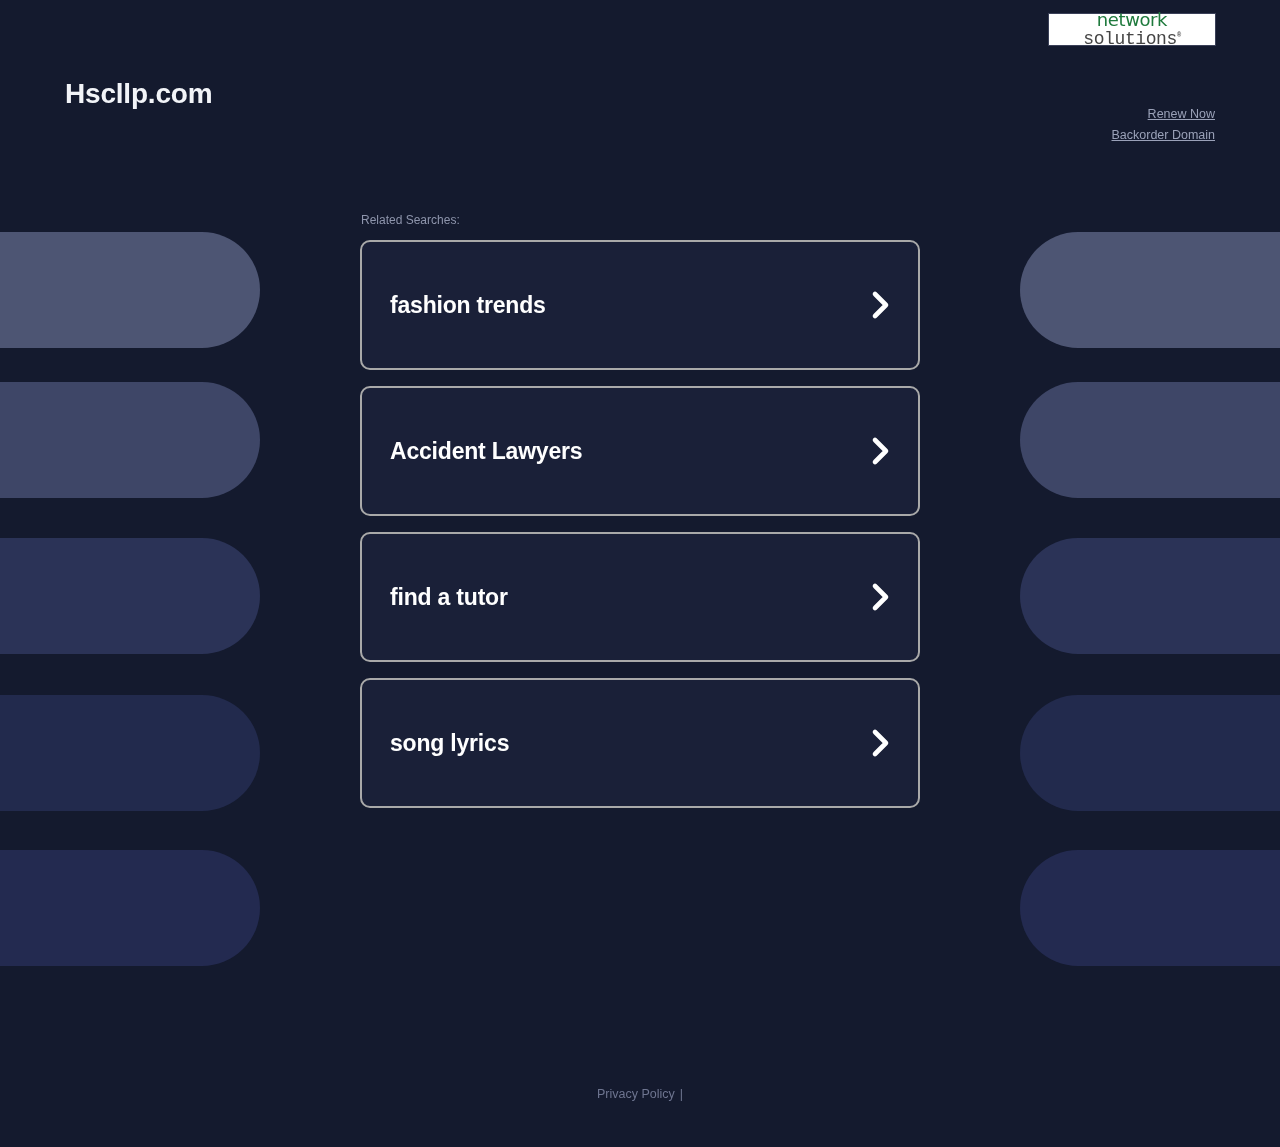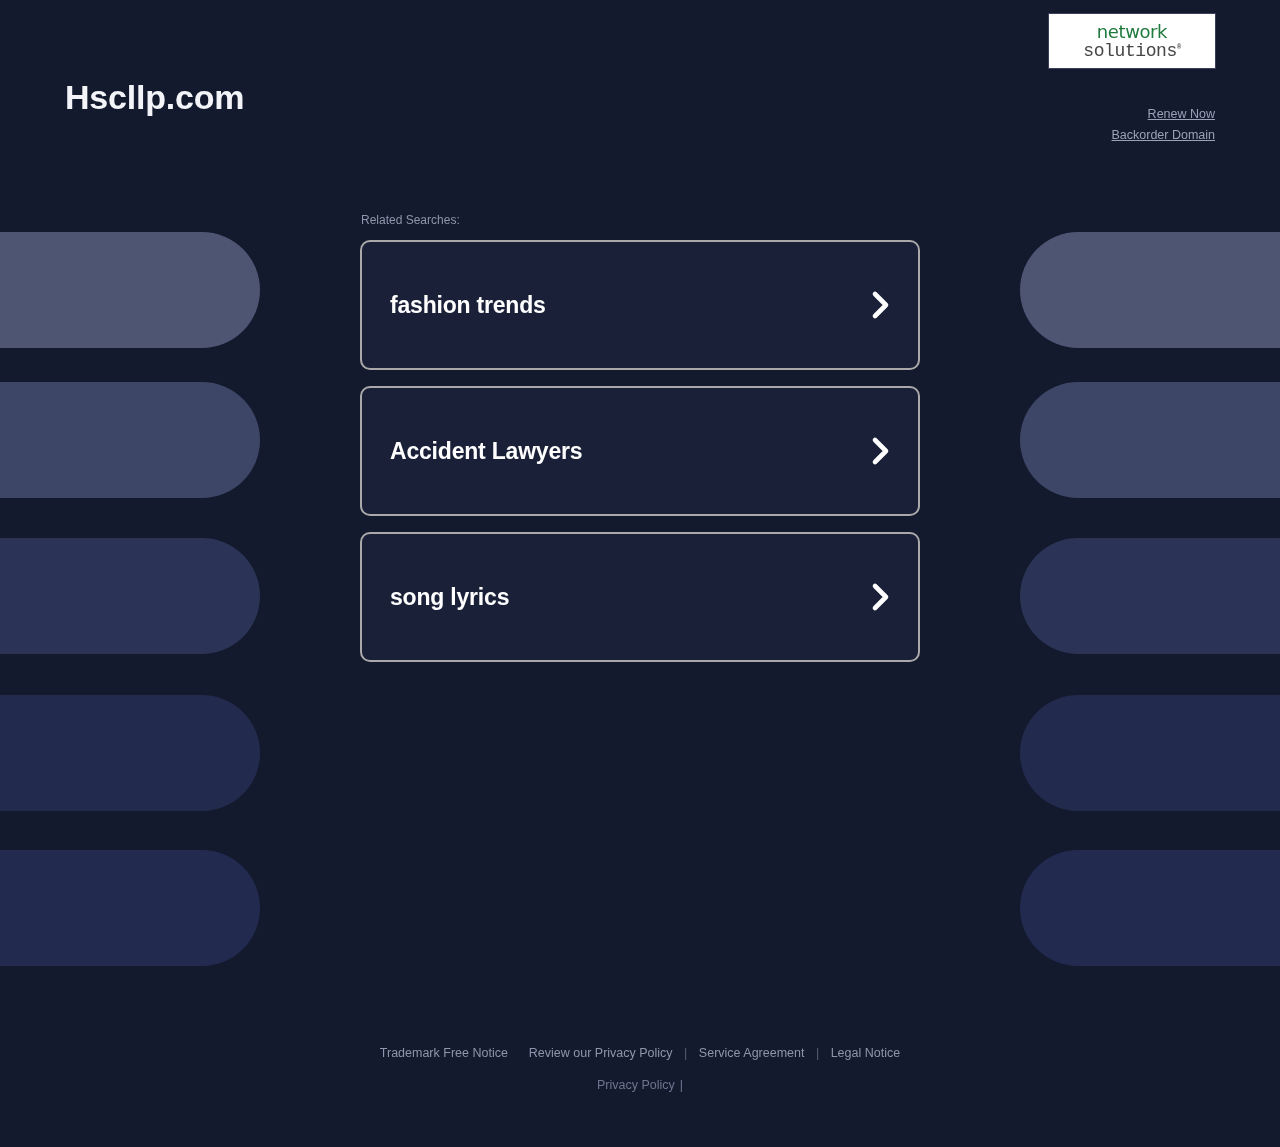--- a/index.html
+++ b/index.html
@@ -57,32 +57,32 @@
     position: absolute;
     top: 0; left: 0;
     width: 1280px;
     height: 160px;
   }
 
   .domain-title {
     position: absolute;
     left: 65px;
     top: 78px;
-    font-size: 34px;
+    font-size: 28px;
     font-weight: bold;
     color: #f2f4f8;
     letter-spacing: -0.2px;
   }
 
   .ns-logo {
     position: absolute;
     right: 64px;
     top: 13px;
     width: 168px;
-    height: 56px;
+    height: 33px;
     background: #ffffff;
     border: 1px solid #3a4058;
     display: flex;
     flex-direction: column;
     align-items: center;
     justify-content: center;
     line-height: 1;
   }
   .ns-logo .ns-word-network {
     font-size: 18px;
@@ -198,21 +198,21 @@
   .footer-sep {
     display: inline-block;
     color: #555c74;
     padding: 0 8px;
   }
   .footer-gap {
     display: inline-block;
     width: 14px;
   }
   .footer-row-secondary {
-    margin-top: 18px;
+    margin-top: 41px;
     font-size: 12.5px;
     color: #6e7590;
     white-space: nowrap;
   }
   .footer-row-secondary a {
     color: #6e7590;
     text-decoration: none;
     cursor: pointer;
   }
   .footer-row-secondary .trailing-bar {
@@ -272,41 +272,38 @@
     </a>
 
     <a class="search-card">
       <span class="card-label">Accident Lawyers</span>
       <svg class="chevron-icon" viewBox="0 0 22 30" fill="none">
         <path d="M5 4 L16 15 L5 26" stroke="#ffffff" stroke-width="4.6" stroke-linecap="round" stroke-linejoin="round"></path>
       </svg>
     </a>
 
 
+    <a class="search-card">
+      <span class="card-label">find a tutor</span>
+      <svg class="chevron-icon" viewBox="0 0 22 30" fill="none">
+        <path d="M5 4 L16 15 L5 26" stroke="#ffffff" stroke-width="4.6" stroke-linecap="round" stroke-linejoin="round"></path>
+      </svg>
+    </a>
 
     <a class="search-card">
       <span class="card-label">song lyrics</span>
       <svg class="chevron-icon" viewBox="0 0 22 30" fill="none">
         <path d="M5 4 L16 15 L5 26" stroke="#ffffff" stroke-width="4.6" stroke-linecap="round" stroke-linejoin="round"></path>
       </svg>
     </a>
 
   </div>
 
   <div class="footer">
 
-    <div class="footer-row-primary">
-      <a>Trademark Free Notice</a>
-      <span class="footer-gap"></span>
-      <a>Review our Privacy Policy</a>
-      <span class="footer-sep">|</span>
-      <a>Service Agreement</a>
-      <span class="footer-sep">|</span>
-      <a>Legal Notice</a>
-    </div>
 
     <div class="footer-row-secondary">
       <a>Privacy Policy</a><span class="trailing-bar">|</span>
     </div>
 
   </div>
 
 </div>
 
 </body></html>

